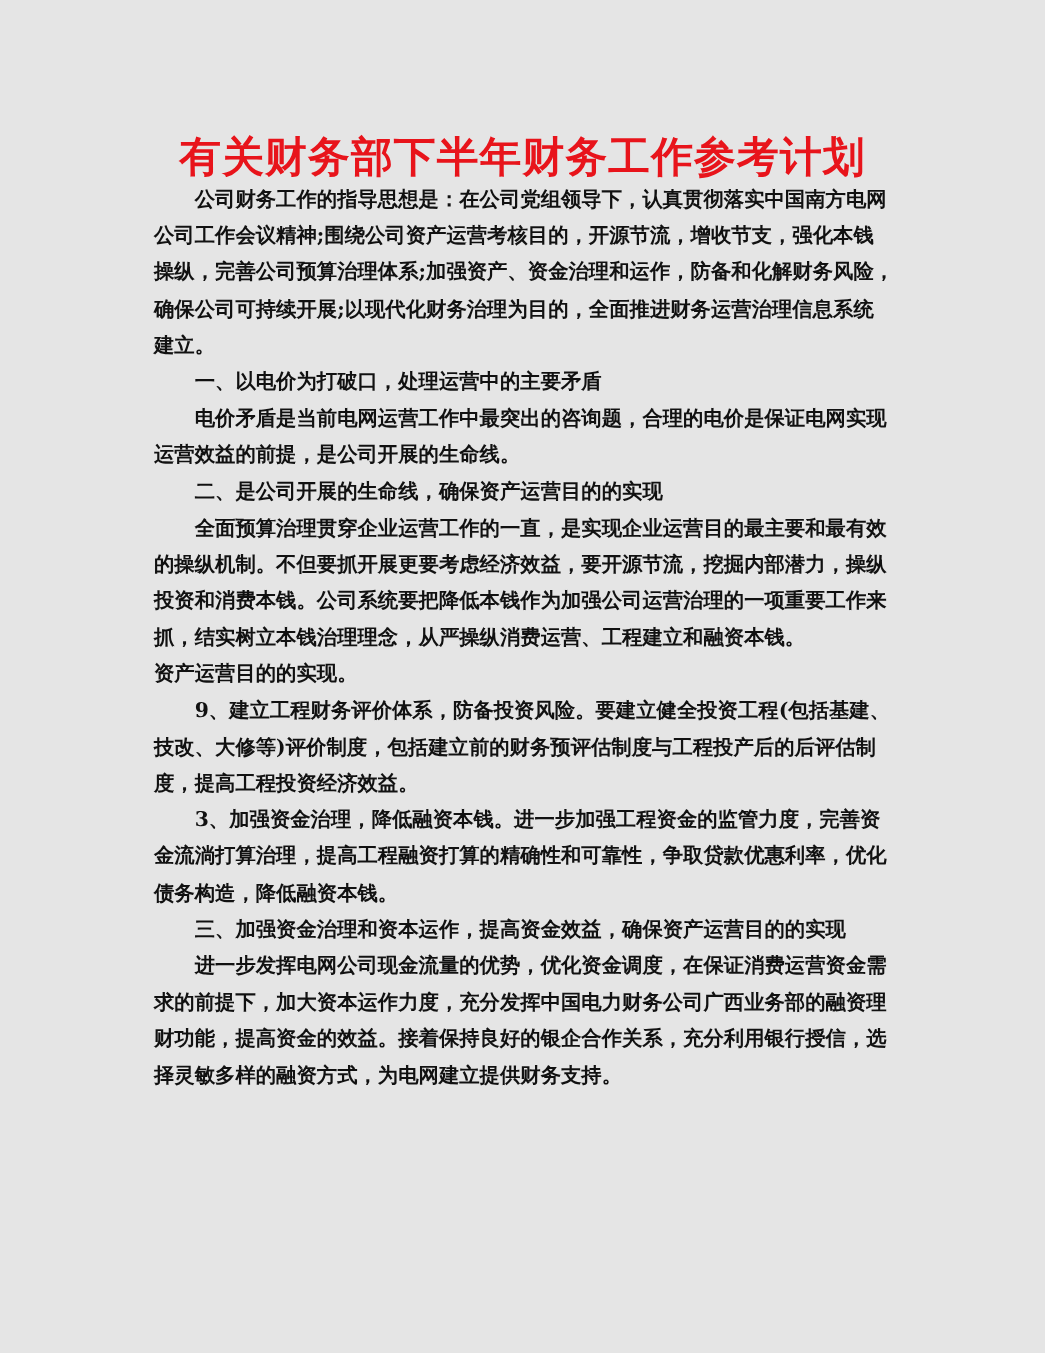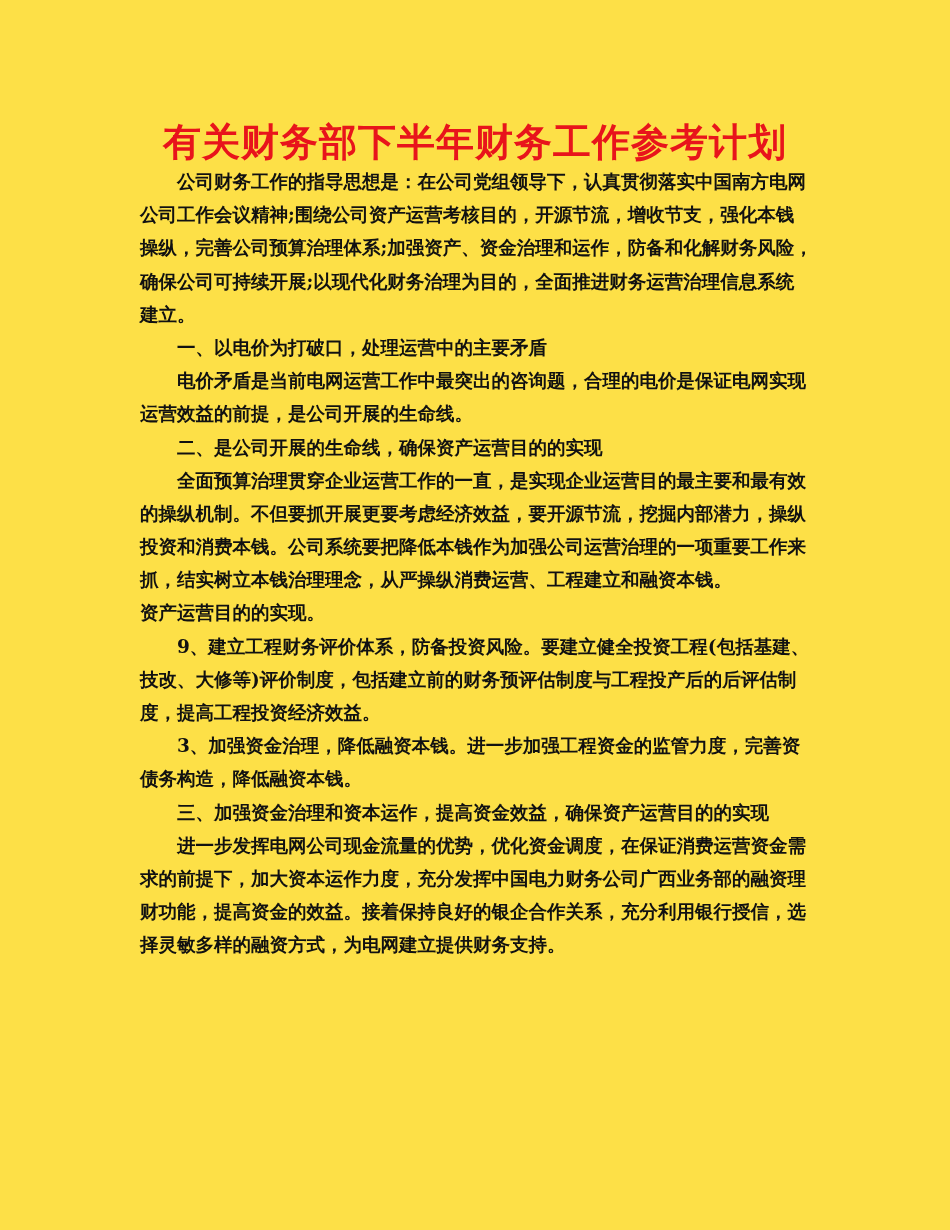--- a/index.html
+++ b/index.html
@@ -1,17 +1,17 @@
 <!DOCTYPE html>
 <html><head>
 <meta charset="utf-8">
 <style>
   html, body { margin: 0; padding: 0; background: #ffffff; }
   body { width: 950px; height: 1230px; position: relative; overflow: hidden; }
-  .page { position: absolute; left: 0; top: 0; width: 950px; height: 1230px; background: #fde047; }
+  .page { position: absolute; left: 0; top: 0; width: 950px; height: 1230px; background: #e5e5e5; }
   .title {
     position: absolute; left: 0; width: 950px; top: 118px;
     text-align: center; color: #e8141b;
     font-family: "DejaVu Sans", sans-serif; font-size: 38px; font-weight: bold;
     letter-spacing: 1px; line-height: 48px;
   }
   .body {
     position: absolute; left: 140px; top: 165px; width: 672px;
     font-family: "DejaVu Serif", serif; font-size: 18.5px; color: #111;
     line-height: 33.2px;
@@ -47,20 +47,21 @@
     <div class="line">投资和消费本钱。公司系统要把降低本钱作为加强公司运营治理的一项重要工作来</div>
     <div class="line">抓，结实树立本钱治理理念，从严操纵消费运营、工程建立和融资本钱。</div>
 
     <div class="line">资产运营目的的实现。</div>
 
     <div class="line indent">9、建立工程财务评价体系，防备投资风险。要建立健全投资工程(包括基建、</div>
     <div class="line">技改、大修等)评价制度，包括建立前的财务预评估制度与工程投产后的后评估制</div>
     <div class="line">度，提高工程投资经济效益。</div>
 
     <div class="line indent">3、加强资金治理，降低融资本钱。进一步加强工程资金的监管力度，完善资</div>
+    <div class="line">金流淌打算治理，提高工程融资打算的精确性和可靠性，争取贷款优惠利率，优化</div>
     <div class="line">债务构造，降低融资本钱。</div>
 
     <div class="line indent">三、加强资金治理和资本运作，提高资金效益，确保资产运营目的的实现</div>
 
     <div class="line indent">进一步发挥电网公司现金流量的优势，优化资金调度，在保证消费运营资金需</div>
     <div class="line">求的前提下，加大资本运作力度，充分发挥中国电力财务公司广西业务部的融资理</div>
     <div class="line">财功能，提高资金的效益。接着保持良好的银企合作关系，充分利用银行授信，选</div>
     <div class="line">择灵敏多样的融资方式，为电网建立提供财务支持。</div>
   </div>
 </div>

